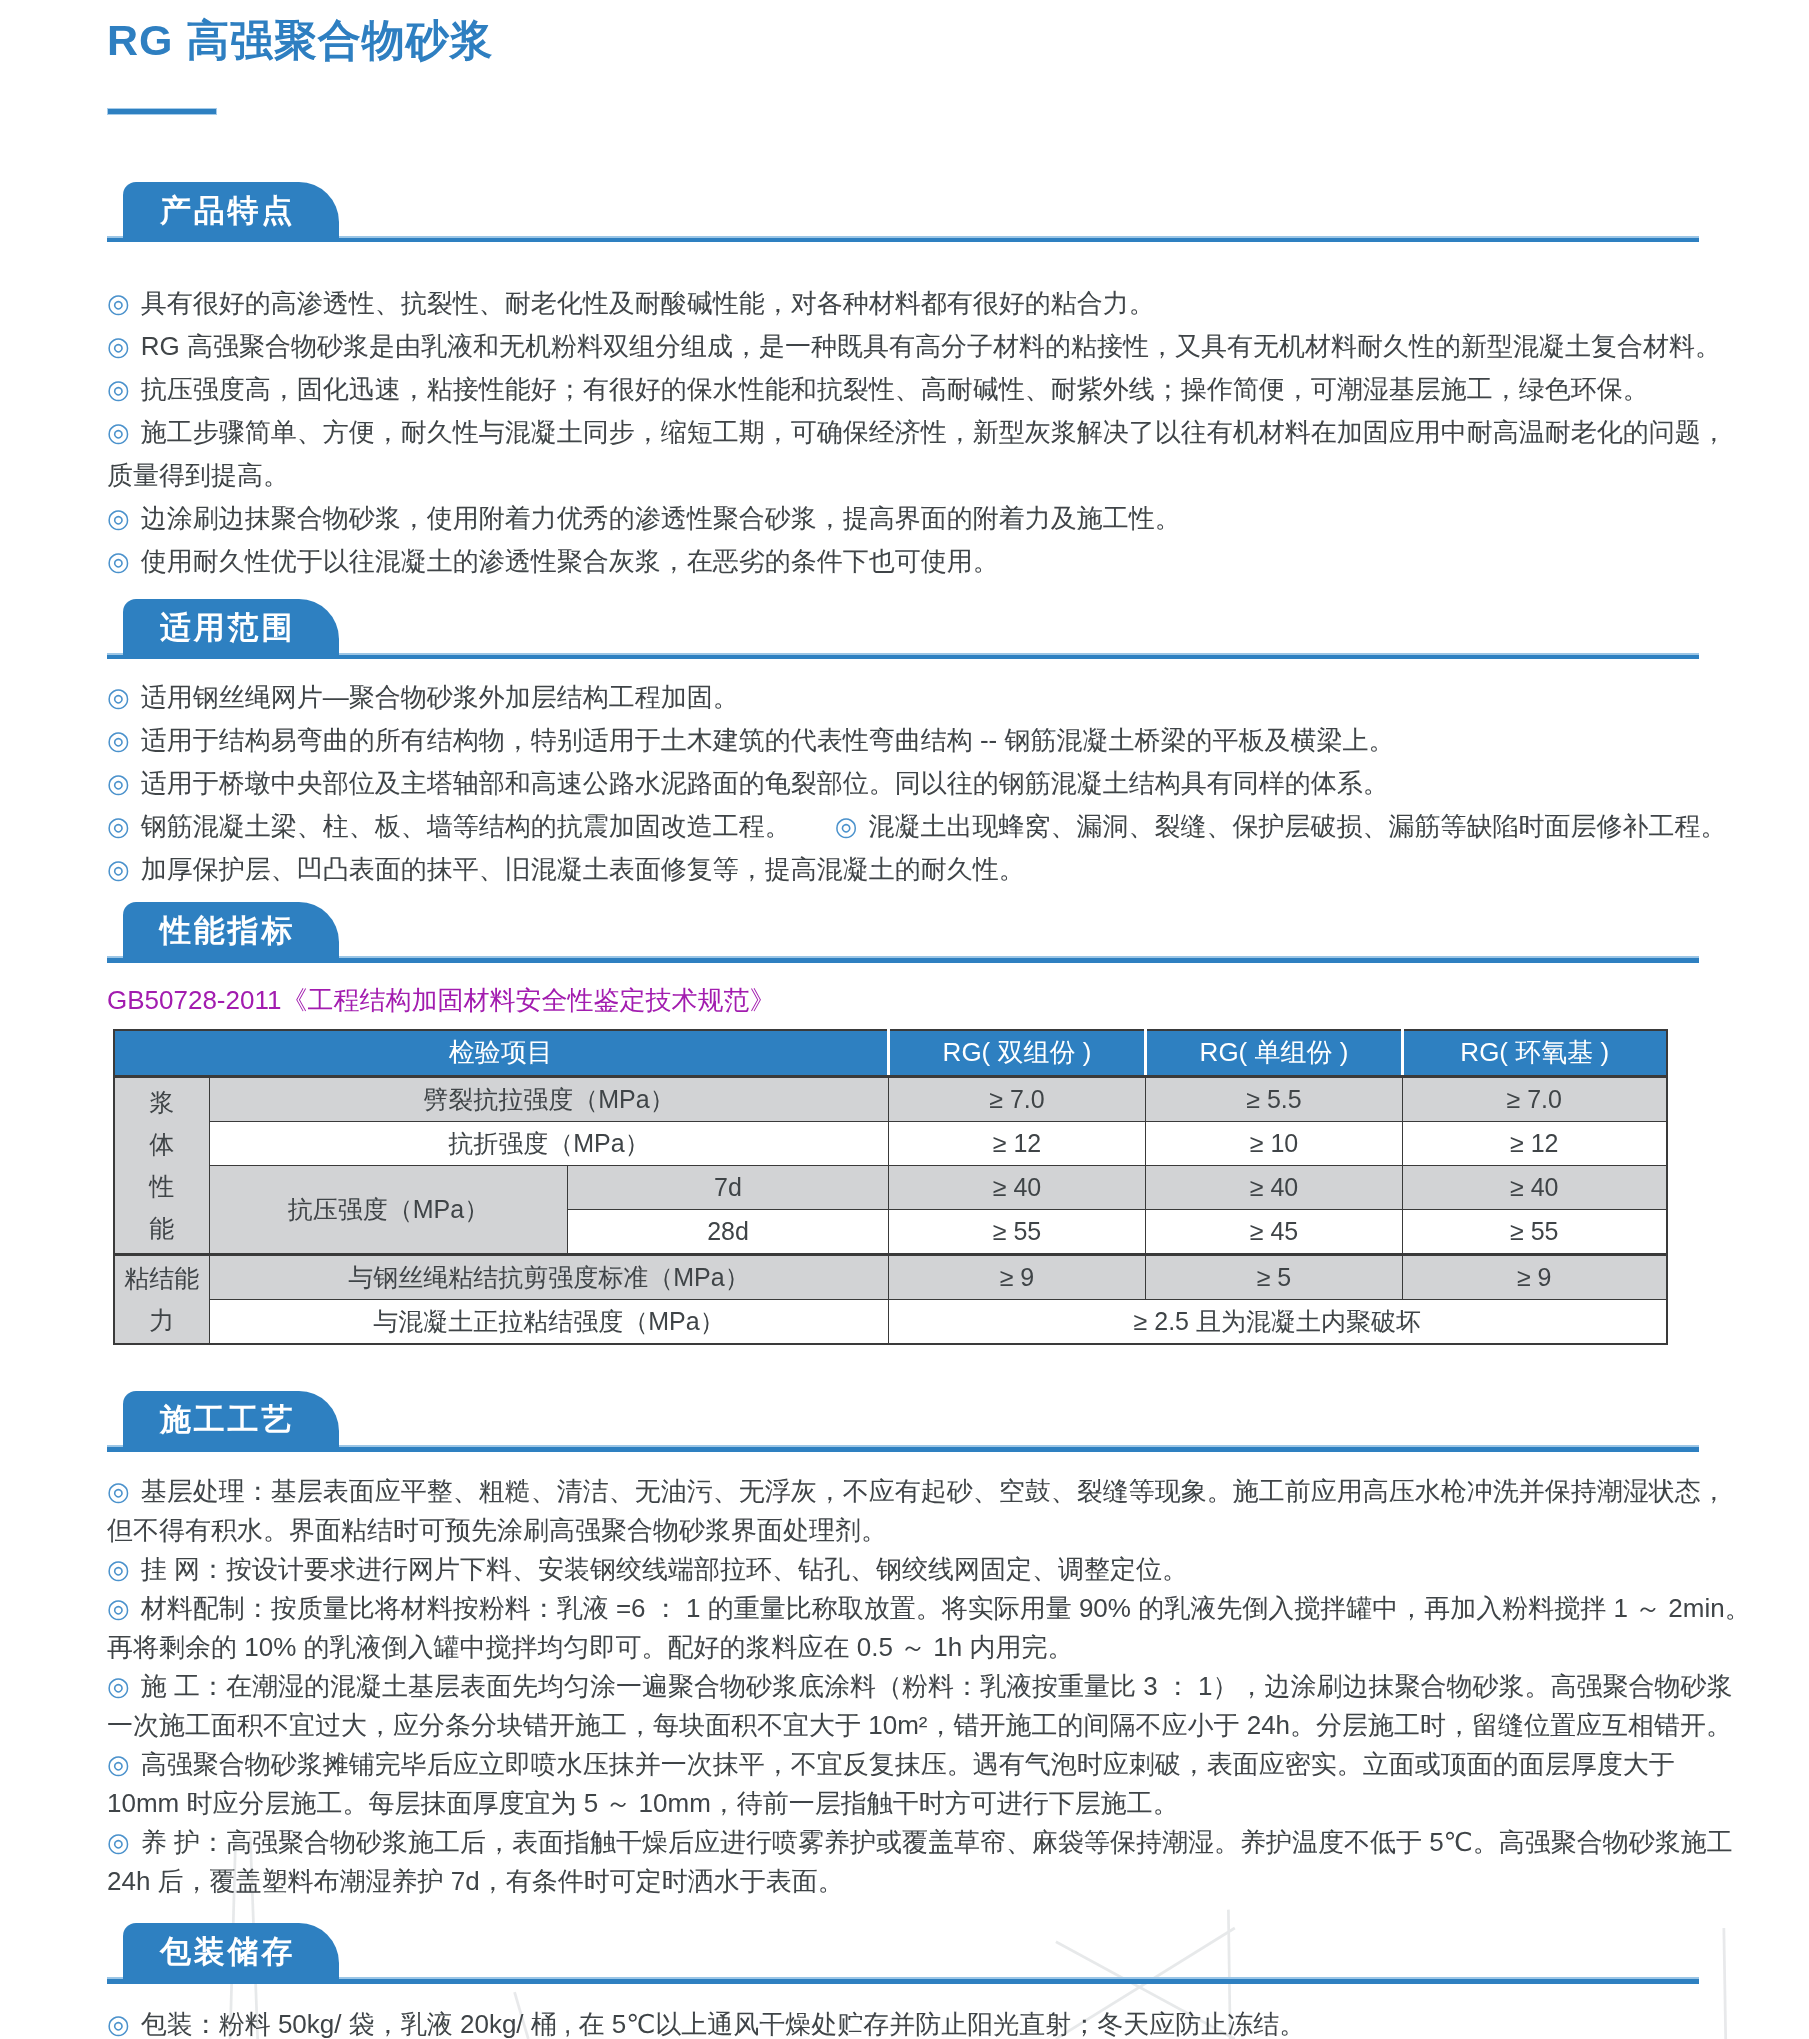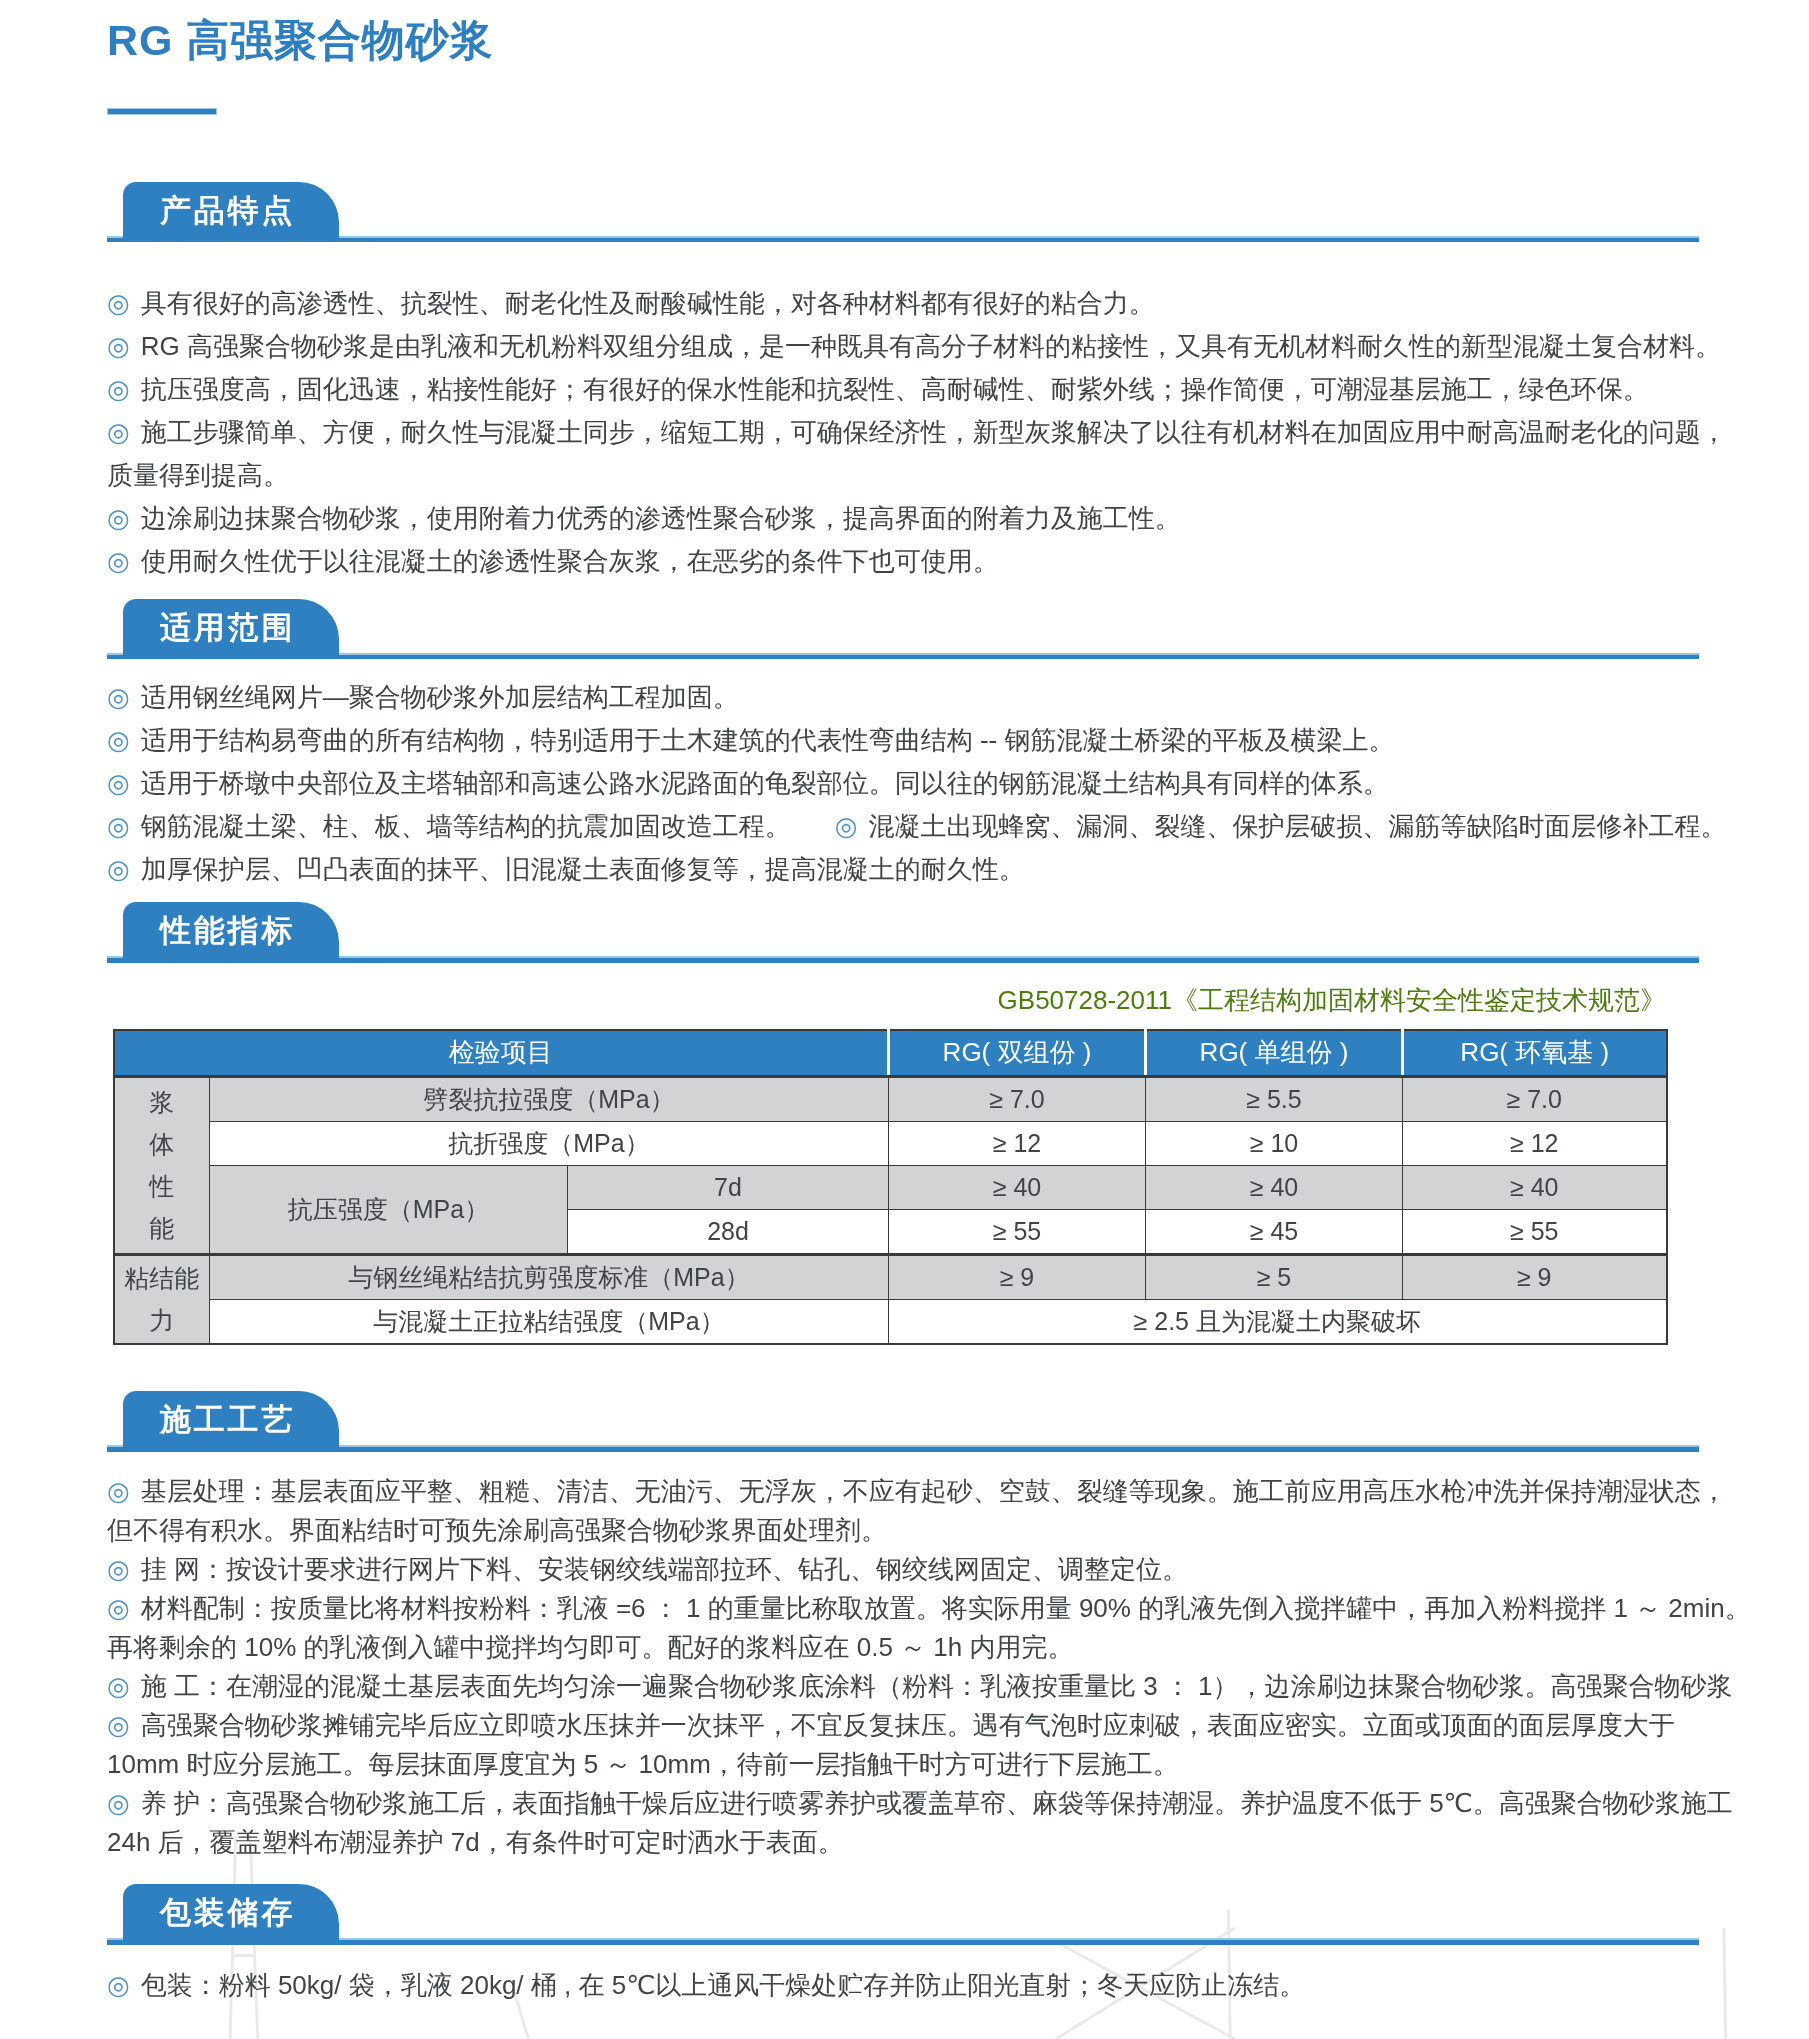--- a/index.html
+++ b/index.html
@@ -36,21 +36,21 @@
     border-radius:13px 40px 0 0;
   }
 
   .blist { margin-top:40px; }
   .bline { font-size:26px; line-height:43px; white-space:nowrap; }
   .tight .bline { line-height:39px; }
   .pack .bline { line-height:41px; }
   .bullet { color:#4b92cc; margin-right:11px; }
   .dual-left { display:inline-block; width:694px; }
 
-  .tbl-caption { margin-top:20px; width:1559px; text-align:right; font-size:26px; color:#4d7c0f; }
+  .tbl-caption { margin-top:20px; width:1559px; text-align:left; font-size:26px; color:#a21caf; }
 
   table.perf {
     border-collapse:collapse; table-layout:fixed;
     width:1554px; margin:11px 0 0 5.5px;
     border:2.8px solid #3a3a3a;
   }
   table.perf thead th {
     background:#2e80c1; color:#ffffff; font-size:26px; font-weight:normal;
     height:44px; border-bottom:3.7px solid #3a3a3a; padding:0;
   }
@@ -186,20 +186,21 @@
     <div class="sec-rule"></div>
     <div class="sec-badge">施工工艺</div>
   </div>
   <div class="blist tight" style="margin-top:20px;">
     <div class="bline"><span class="bullet">◎</span><span>基层处理：基层表面应平整、粗糙、清洁、无油污、无浮灰，不应有起砂、空鼓、裂缝等现象。施工前应用高压水枪冲洗并保持潮湿状态，</span></div>
     <div class="bline"><span>但不得有积水。界面粘结时可预先涂刷高强聚合物砂浆界面处理剂。</span></div>
     <div class="bline"><span class="bullet">◎</span><span>挂 网：按设计要求进行网片下料、安装钢绞线端部拉环、钻孔、钢绞线网固定、调整定位。</span></div>
     <div class="bline"><span class="bullet">◎</span><span>材料配制：按质量比将材料按粉料：乳液 =6 ： 1 的重量比称取放置。将实际用量 90% 的乳液先倒入搅拌罐中，再加入粉料搅拌 1 ～ 2min。</span></div>
     <div class="bline"><span>再将剩余的 10% 的乳液倒入罐中搅拌均匀即可。配好的浆料应在 0.5 ～ 1h 内用完。</span></div>
     <div class="bline"><span class="bullet">◎</span><span>施 工：在潮湿的混凝土基层表面先均匀涂一遍聚合物砂浆底涂料（粉料：乳液按重量比 3 ： 1），边涂刷边抹聚合物砂浆。高强聚合物砂浆</span></div>
+    <div class="bline"><span>一次施工面积不宜过大，应分条分块错开施工，每块面积不宜大于 10m²，错开施工的间隔不应小于 24h。分层施工时，留缝位置应互相错开。</span></div>
     <div class="bline"><span class="bullet">◎</span><span>高强聚合物砂浆摊铺完毕后应立即喷水压抹并一次抹平，不宜反复抹压。遇有气泡时应刺破，表面应密实。立面或顶面的面层厚度大于</span></div>
     <div class="bline"><span>10mm 时应分层施工。每层抹面厚度宜为 5 ～ 10mm，待前一层指触干时方可进行下层施工。</span></div>
     <div class="bline"><span class="bullet">◎</span><span>养 护：高强聚合物砂浆施工后，表面指触干燥后应进行喷雾养护或覆盖草帘、麻袋等保持潮湿。养护温度不低于 5℃。高强聚合物砂浆施工</span></div>
     <div class="bline"><span>24h 后，覆盖塑料布潮湿养护 7d，有条件时可定时洒水于表面。</span></div>
   </div>
 
   <div class="sec-head" style="margin-top:20px;">
     <div class="sec-rule"></div>
     <div class="sec-badge">包装储存</div>
   </div>

